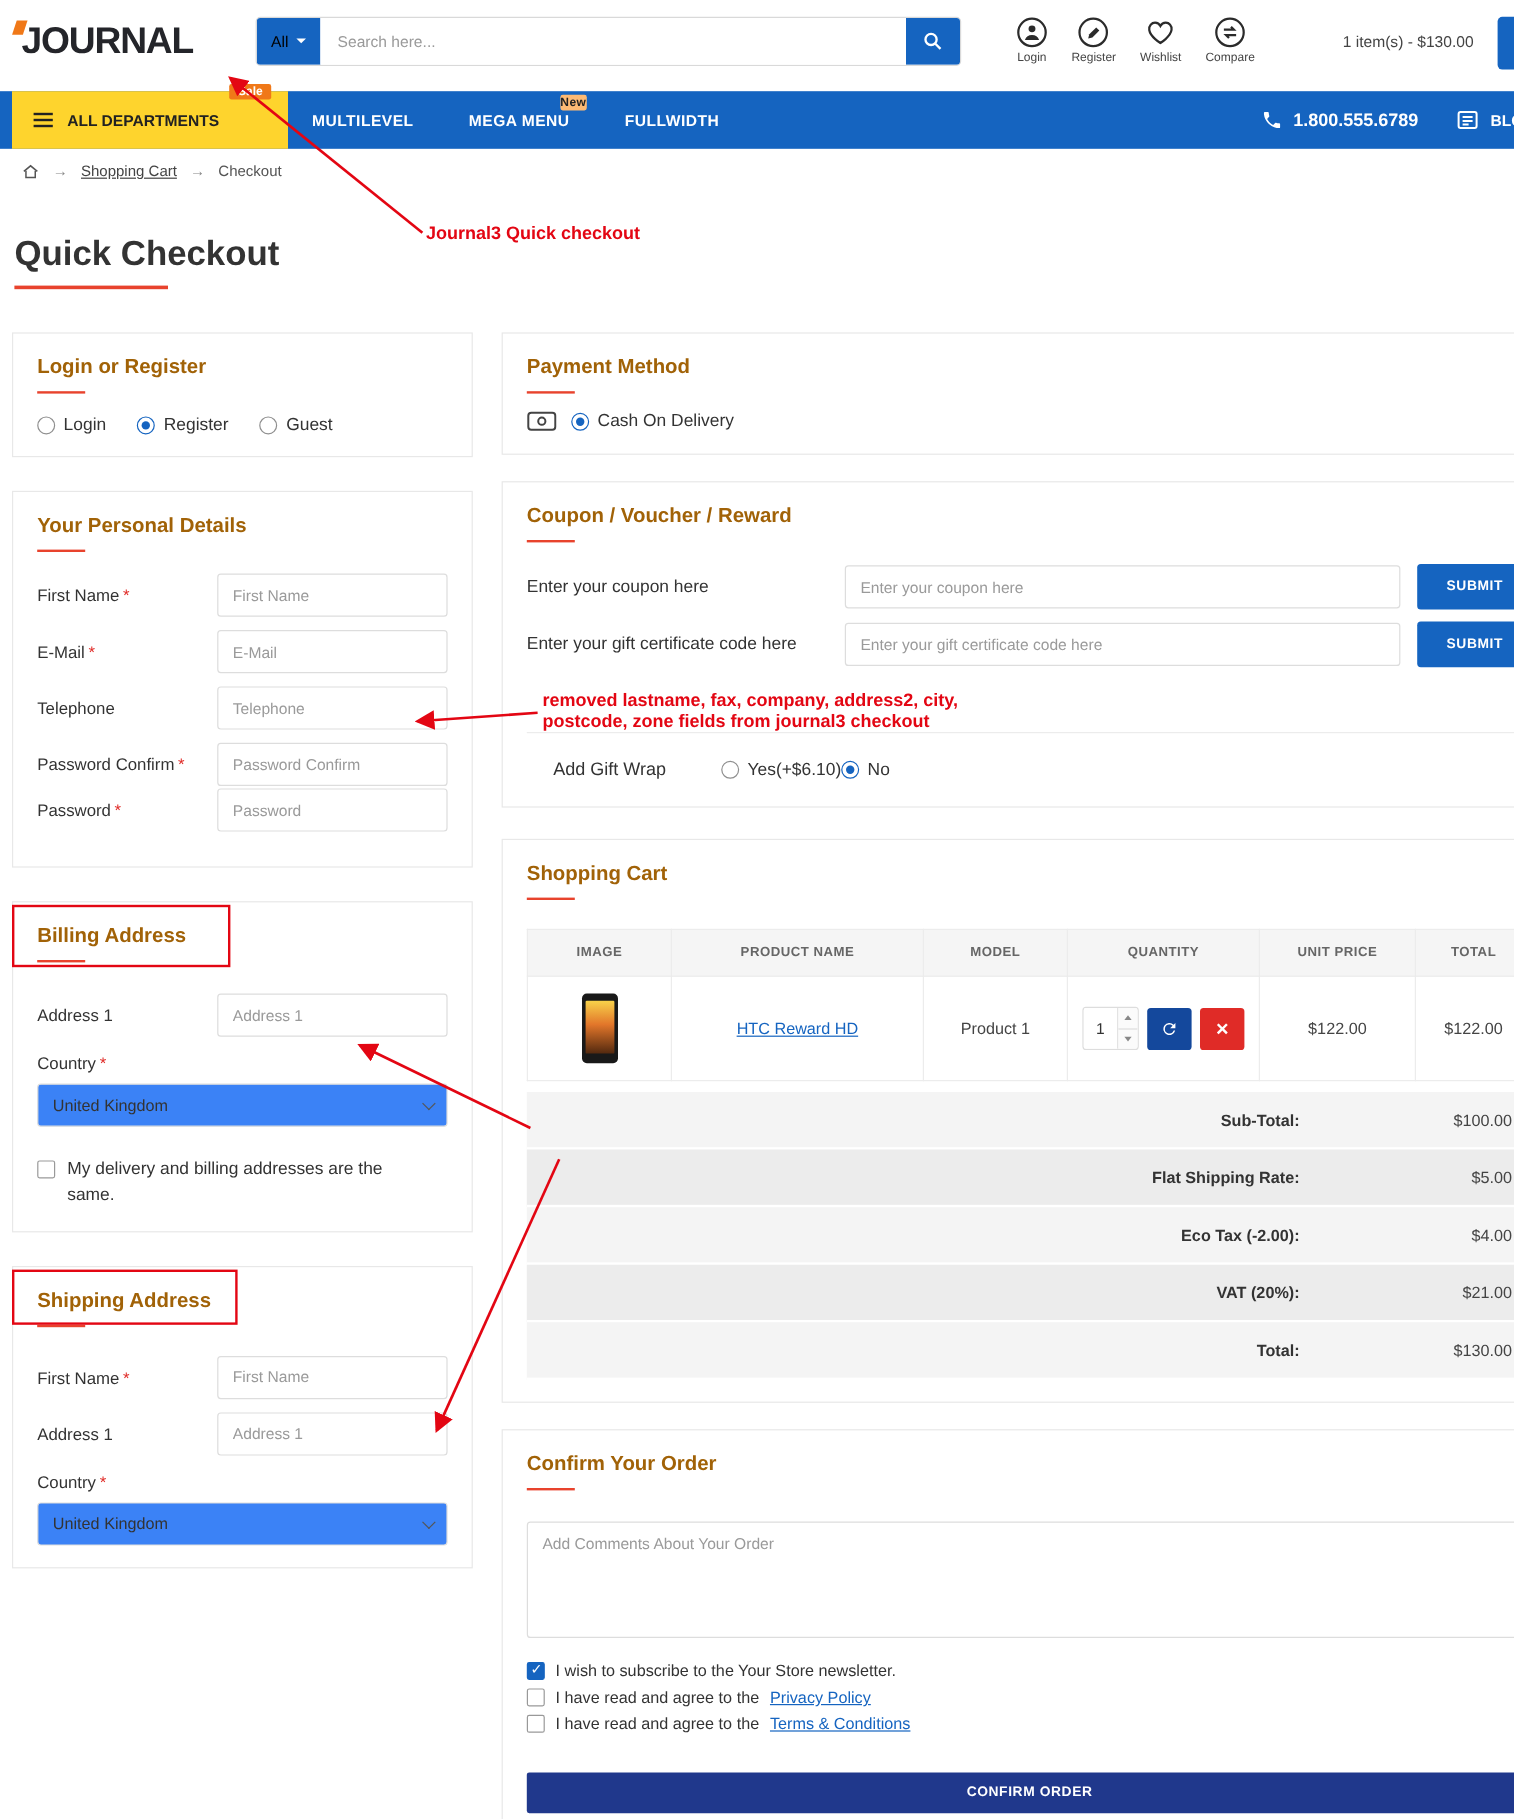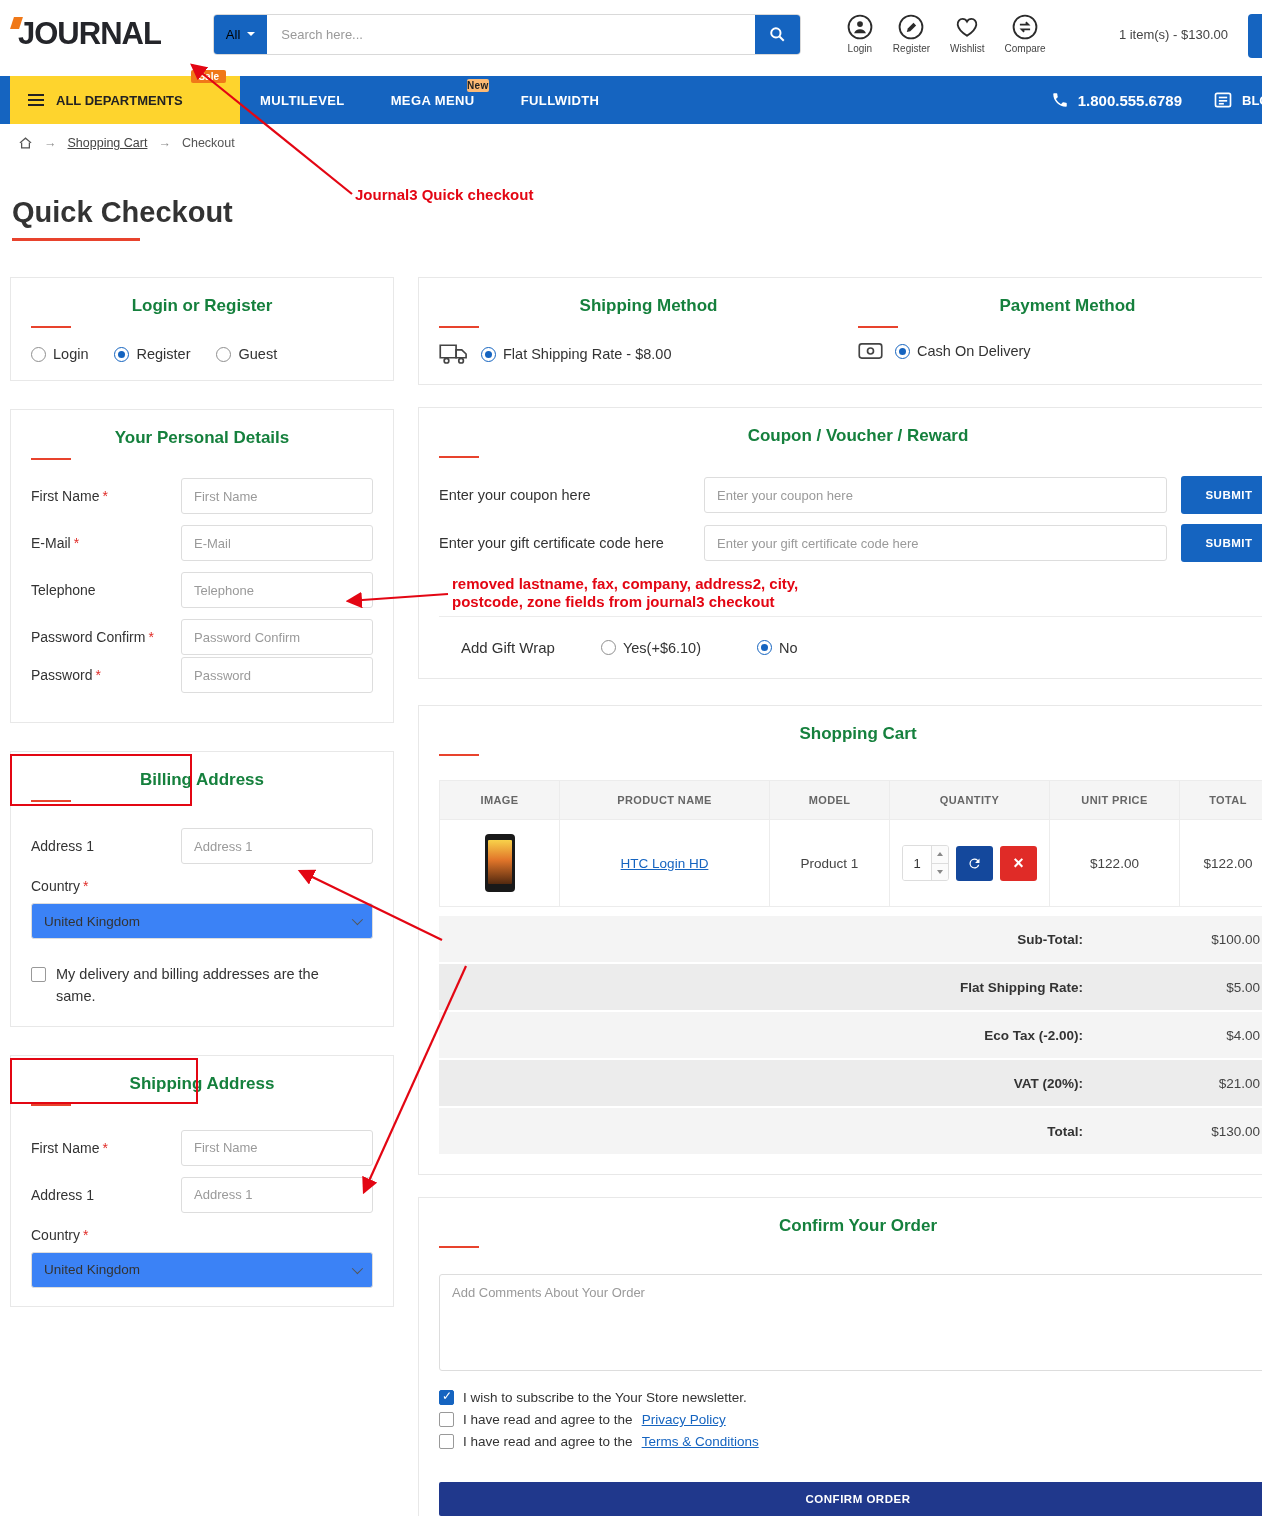--- a/index.html
+++ b/index.html
@@ -41,21 +41,21 @@
   
   .page-title { margin:34px 0 0 12px; font-size:29px; font-weight:600; color:#333; }
   .title-rule { width:128px; height:3px; background:#e8432d; margin:9px 0 0 12px; }
 
   
   .main { display:flex; align-items:flex-start; gap:24px; padding-left:10px; margin-top:36px; }
   .col-left { width:384px; flex:none; }
   .col-right { width:880px; flex:none; }
 
   .panel { position:relative; border:1px solid #e8e8e8; background:#fff; padding:18px 20px; margin-bottom:28px; }
-  .panel-title { font-size:17px; font-weight:600; color:#15803d;text-align:center; }
+  .panel-title { font-size:17px; font-weight:600; color:#a16207; }
   .panel-rule { width:40px; height:2px; background:#e8432d; margin:10px 0 18px 0; }
 
   
   .radio { display:inline-block; width:15px; height:15px; border:1px solid #8f8f8f; border-radius:50%; position:relative; flex:none; background:#fff; }
   .radio.on { border-color:#1564c0; }
   .radio.on::after { content:""; position:absolute; inset:3px; background:#1564c0; border-radius:50%; }
   .radio-opt { display:inline-flex; align-items:center; gap:7px; font-size:14.5px; color:#333; cursor:pointer; }
   .checkbox { display:inline-block; width:15px; height:15px; border:1px solid #999; border-radius:2px; position:relative; flex:none; background:#fff; }
   .checkbox.on { background:#1564c0; border-color:#1564c0; }
   .checkbox.on::after { content:"✓"; position:absolute; left:2px; top:-2px; color:#fff; font-size:12px; }
@@ -74,21 +74,21 @@
   .methods { display:flex; }
   .method { width:50%; }
   .method-row { display:flex; align-items:center; gap:12px; margin-top:14px; }
 
   
   .coupon-row { display:flex; align-items:center; margin-bottom:10px; }
   .coupon-label { width:265px; font-size:14.5px; color:#333; flex:none; }
   .submit-btn { width:96px; height:38px; margin-left:14px; flex:none; background:#1564c0; color:#fff; border:none; border-radius:3px; font-weight:bold; font-size:11.5px; letter-spacing:.5px; cursor:pointer; font-family:inherit; }
   .giftwrap-sec { border-top:1px solid #ececec; margin-top:54px; padding:22px 0 4px 22px; display:flex; align-items:center; gap:46px; }
   .giftwrap-label { font-size:15px; color:#333; }
-  .giftwrap-opts { display:flex; align-items:center; gap:56px; }
+  .giftwrap-opts { display:flex; align-items:center; }
 
   
   .cart-table { width:100%; border-collapse:collapse; margin-top:24px; }
   .cart-table th { background:#f5f5f5; color:#666; font-size:11px; font-weight:bold; letter-spacing:.4px; padding:13px 8px; border:1px solid #ececec; text-transform:uppercase; }
   .cart-table td { border:1px solid #ececec; text-align:center; padding:14px 8px; font-size:13.5px; color:#444; vertical-align:middle; }
   .prod-link { color:#1564c0; text-decoration:underline; cursor:pointer; }
   .phone-img { width:30px; height:58px; background:#191919; border-radius:4px; margin:0 auto; padding:6px 3px 8px; display:flex; }
   .phone-screen { flex:1; border-radius:1px; background:linear-gradient(180deg,#f8d24a 0%,#e2762a 45%,#53290f 100%); }
   .qty-wrap { display:inline-flex; align-items:center; gap:7px; }
   .qty-box { display:inline-flex; height:36px; border:1px solid #ddd; border-radius:3px; overflow:hidden; background:#fff; }
@@ -323,36 +323,20 @@
           <span>United Kingdom</span>
           <span class="chev"></span>
         </div>
       </div>
     </div>
 
     <div class="col-right">
 
       <div class="panel" style="margin-bottom:22px;">
         <div class="methods">
-          <div class="method">
-            <div class="panel-title">Shipping Method</div>
-            <div class="panel-rule" style="margin-bottom:8px;"></div>
-            <div class="method-row">
-              <svg viewBox="0 0 36 26" width="30" height="24">
-                  <path d="M1.5 2.5h19v15h-19z" fill="none" stroke="#444" stroke-width="2"></path>
-                  <path d="M20.5 8h6.8l5.2 5v4.5h-12z" fill="none" stroke="#444" stroke-width="2"></path>
-                  <circle cx="9" cy="21" r="2.8" fill="none" stroke="#444" stroke-width="2"></circle>
-                  <circle cx="26.5" cy="21" r="2.8" fill="none" stroke="#444" stroke-width="2"></circle>
-                </svg>
-              <label class="radio-opt">
-                <span class="radio on"></span>
-                <span>Flat Shipping Rate - $8.00</span>
-              </label>
-            </div>
-          </div>
           <div class="method">
             <div class="panel-title">Payment Method</div>
             <div class="panel-rule" style="margin-bottom:8px;"></div>
             <div class="method-row">
               <svg viewBox="0 0 30 20" width="25" height="18">
                   <rect x="1.5" y="1.5" width="27" height="17" rx="3" fill="none" stroke="#444" stroke-width="2"></rect>
                   <circle cx="15" cy="10" r="3.6" fill="none" stroke="#444" stroke-width="2"></circle>
                 </svg>
               <label class="radio-opt">
                 <span class="radio on"></span>
@@ -409,21 +393,21 @@
             </tr>
           </thead>
           <tbody>
             <tr>
               <td>
                 <div class="phone-img">
                     <div class="phone-screen"></div>
                   </div>
               </td>
               <td>
-                <span class="prod-link">HTC Login HD</span>
+                <span class="prod-link">HTC Reward HD</span>
               </td>
               <td>Product 1</td>
               <td>
                 <span class="qty-wrap">
                   <span class="qty-box">
                     <input class="qty-input" value="1" style="">
                     <span class="qty-spin">
                       <button class="spin-btn">
                           <span class="tri-up"></span>
                         </button>

